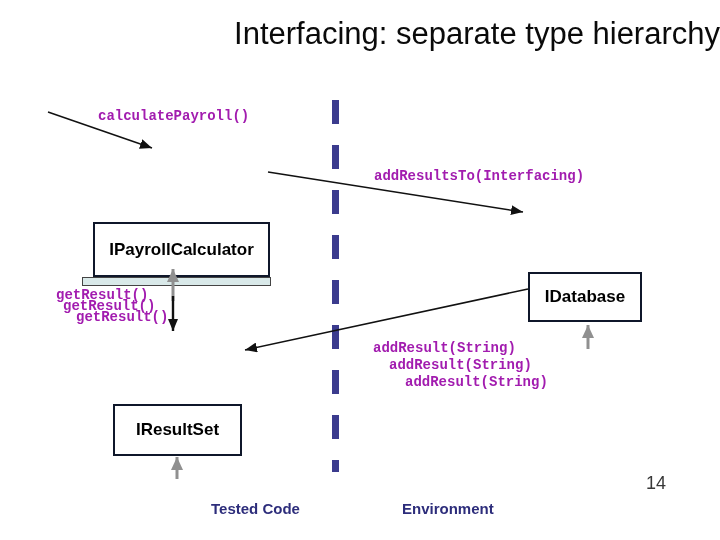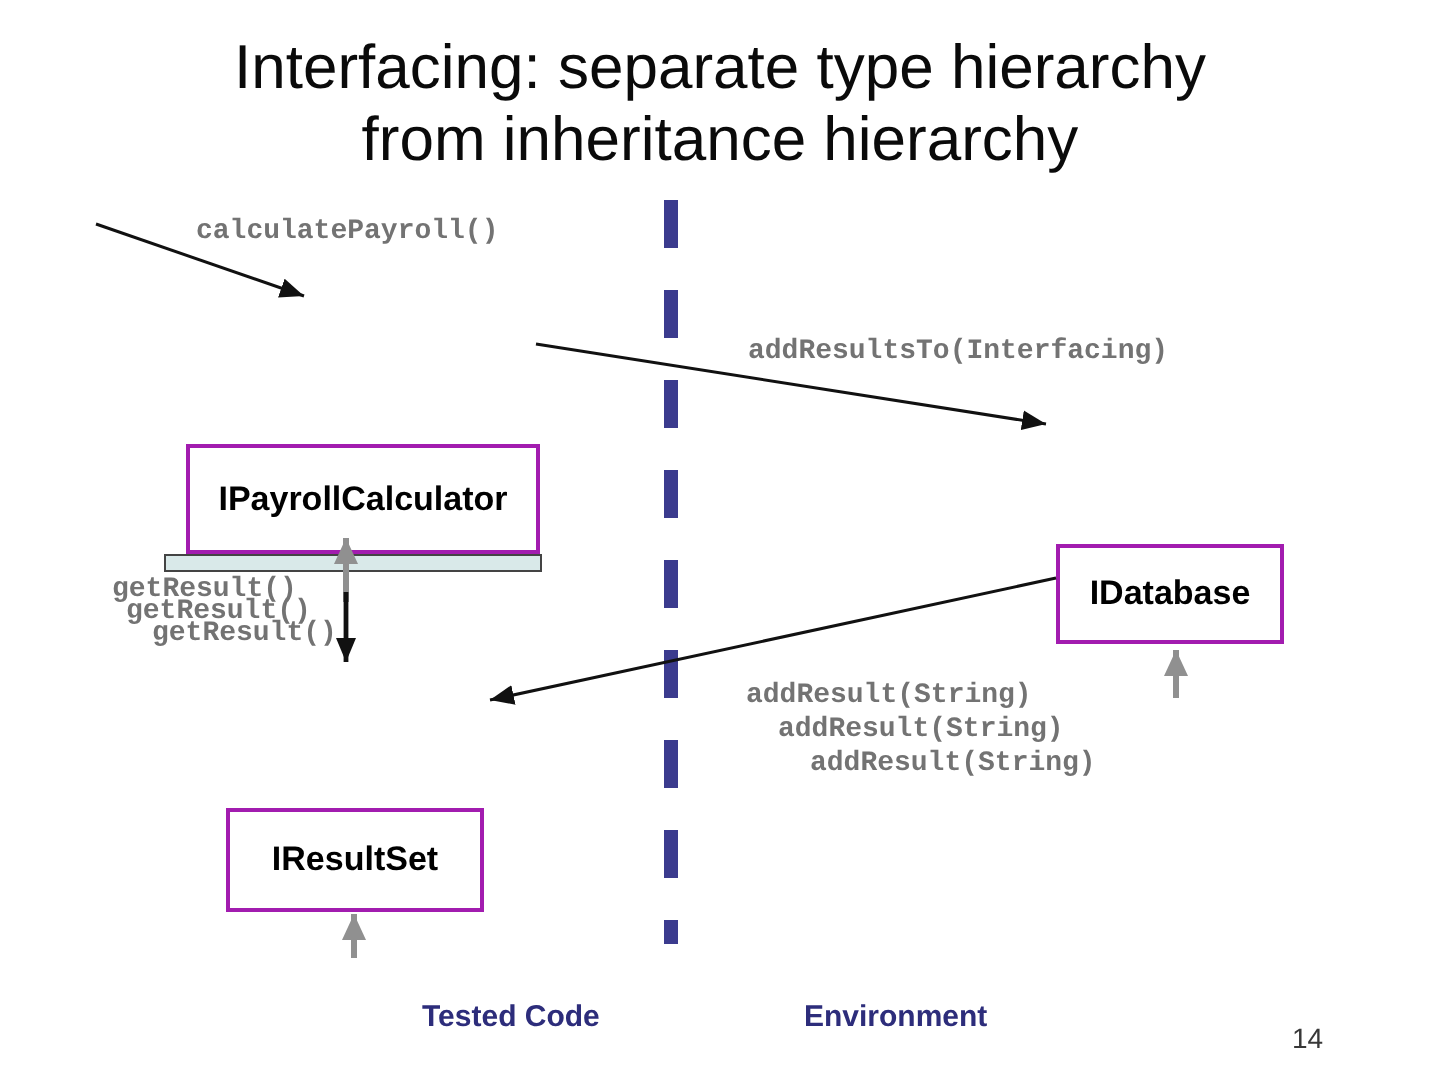--- a/index.html
+++ b/index.html
@@ -2,43 +2,43 @@
 <html><head>
 <meta charset="utf-8">
 <style>
   html,body { margin:0; padding:0; background:#ffffff; }
   .slide {
     position:relative; width:720px; height:540px; background:#ffffff;
     overflow:hidden; font-family:"Liberation Sans", sans-serif;
   }
   .title {
     position:absolute; left:0; top:16px; width:100%;
-    text-align:center; color:#0a0a0a;
+    text-align:right; color:#0a0a0a;
     font-size:31px; line-height:36px; font-weight:400;
     letter-spacing:0px;
   }
   .divider {
     position:absolute; left:332px; top:100px; width:7px; height:372px;
     background:repeating-linear-gradient(to bottom,
       #3B3B8E 0px, #3B3B8E 24px, transparent 24px, transparent 45px);
   }
   .mono {
     position:absolute; font-family:"Liberation Mono","DejaVu Sans Mono",monospace;
-    font-weight:bold; font-size:14px; color:#737373; white-space:nowrap; line-height:14px;
+    font-weight:bold; font-size:14px; color:#a21caf; white-space:nowrap; line-height:14px;
   }
   .label-calc { left:98px; top:109px; }
   .label-addresults { left:374px; top:169px; }
   .gr0 { left:56px;  top:288px; }
   .gr1 { left:63px;  top:299px; }
   .gr2 { left:76px;  top:310px; }
   .ar0 { left:373px; top:341px; }
   .ar1 { left:389px; top:358px; }
   .ar2 { left:405px; top:375px; }
   .box {
-    position:absolute; background:#ffffff; border:2px solid #a21caf;
+    position:absolute; background:#ffffff; border:2px solid #0f172a;
     display:flex; align-items:center; justify-content:center;
     font-weight:bold; font-size:17px; color:#000; box-sizing:border-box;
   }
   .box-payroll { left:93px;  top:222px; width:177px; height:55px; }
   .box-db      { left:528px; top:272px; width:114px; height:50px; }
   .box-rs      { left:113px; top:404px; width:129px; height:52px; }
   .band {
     position:absolute; left:82px; top:277px; width:189px; height:9px;
     background:#D9E9E9; border:1px solid #444; box-sizing:border-box;
   }
@@ -47,31 +47,30 @@
     position:absolute; top:500px; font-weight:bold; font-size:15px;
     color:#2D2D7B; white-space:nowrap;
   }
   .region-tested { left:211px; }
   .region-env    { left:354px;margin-left:48px; }
   .author {
     position:absolute; left:0; top:509px; width:100%; text-align:center;
     font-size:13px; color:#3f3f3f;
   }
   .pagenum {
-    position:absolute; left:646px; top:511px; font-size:14px; color:#383838;
+    position:absolute; left:646px; top:473px; font-size:18px; color:#383838;
   }
 </style>
 </head>
 <body>
 
 <div class="slide">
 
   <div class="title">
     <div>Interfacing: separate type hierarchy</div>
-    <div>from inheritance hierarchy</div>
   </div>
 
   <div class="divider"></div>
 
   <div class="mono label-calc">calculatePayroll()</div>
 
   <div class="mono label-addresults">addResultsTo(Interfacing)</div>
 
   <div class="band"></div>
 

